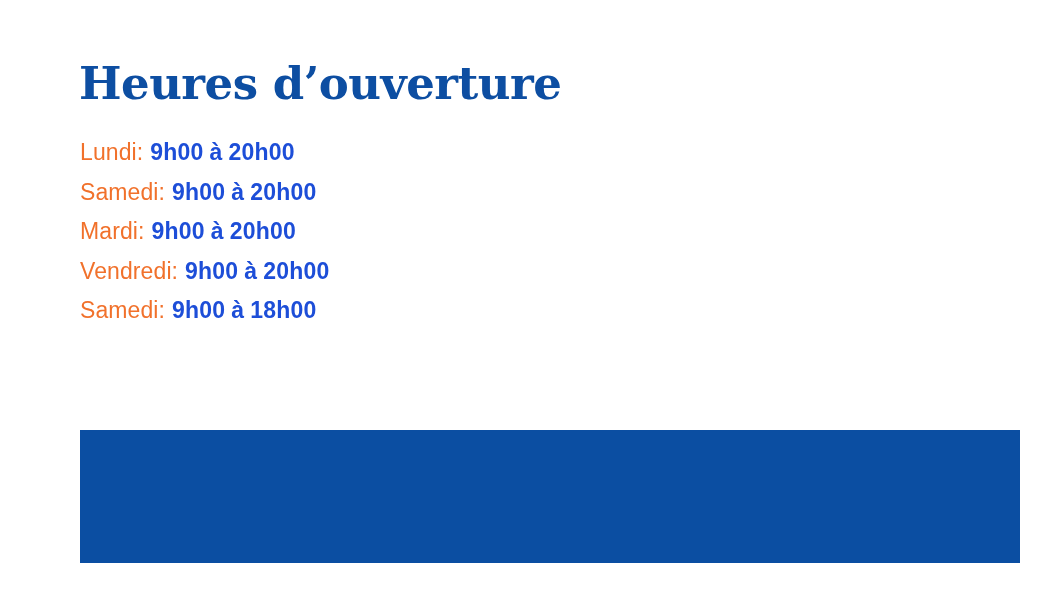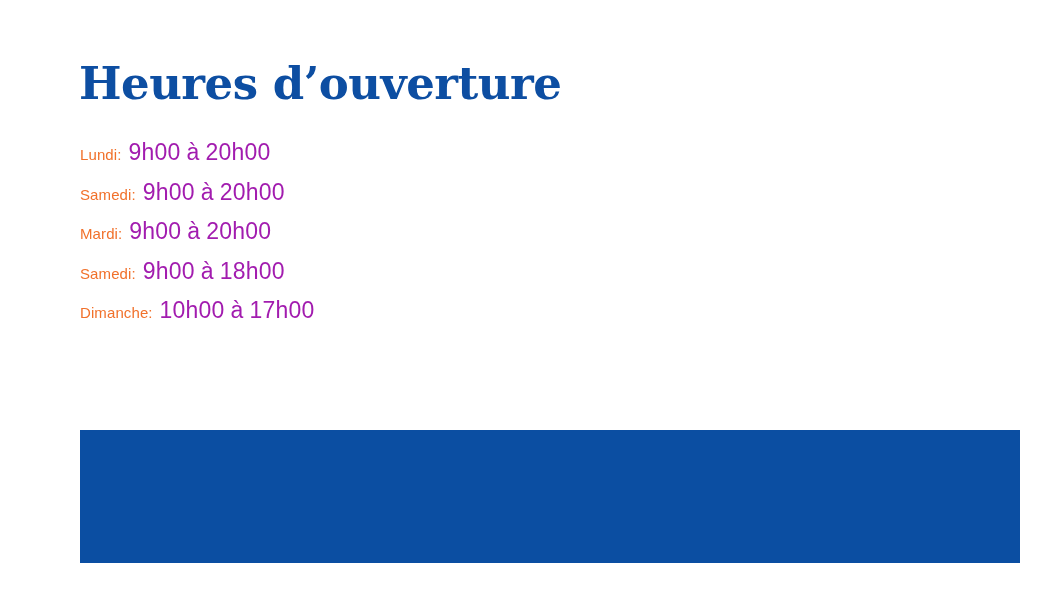--- a/index.html
+++ b/index.html
@@ -45,30 +45,30 @@
   .hours-row {
     height: 39.6px;
     line-height: 39.6px;
     white-space: nowrap;
     font-size: 0;
   }
 
   .day-label {
     font-family: "Liberation Sans", sans-serif;
     font-weight: normal;
-    font-size: 15px;
+    font-size: 23px;
     color: #f1712b;
     letter-spacing: 0.1px;
   }
 
   .time-range {
     font-family: "Liberation Sans", sans-serif;
-    font-weight: normal;
+    font-weight: bold;
     font-size: 23px;
-    color: #a21caf;
+    color: #1d4ed8;
     letter-spacing: 0.2px;
     margin-left: 7px;
   }
 
   .time-range .sep {
     padding: 0 6px;
   }
 
   
   .time-range .alt-face {
@@ -101,26 +101,26 @@
 
     <div class="hours-row">
       <span class="day-label">Samedi:</span><span class="time-range"><span>9h00</span><span class="sep">à</span><span>20h00</span></span>
     </div>
 
 
     <div class="hours-row">
       <span class="day-label">Mardi:</span><span class="time-range"><span>9h00</span><span class="sep">à</span><span>20h00</span></span>
     </div>
 
+    <div class="hours-row">
+      <span class="day-label">Vendredi:</span><span class="time-range"><span>9h00</span><span class="sep">à</span><span>20h00</span></span>
+    </div>
 
     <div class="hours-row">
       <span class="day-label">Samedi:</span><span class="time-range"><span>9h00</span><span class="sep">à</span><span>18h00</span></span>
     </div>
 
-    <div class="hours-row">
-      <span class="day-label">Dimanche:</span><span class="time-range"><span>10h00</span><span class="sep">à</span><span>17h00</span></span>
-    </div>
 
   </div>
 
   <div class="blue-band"></div>
 
 </div>
 
 </body></html>

